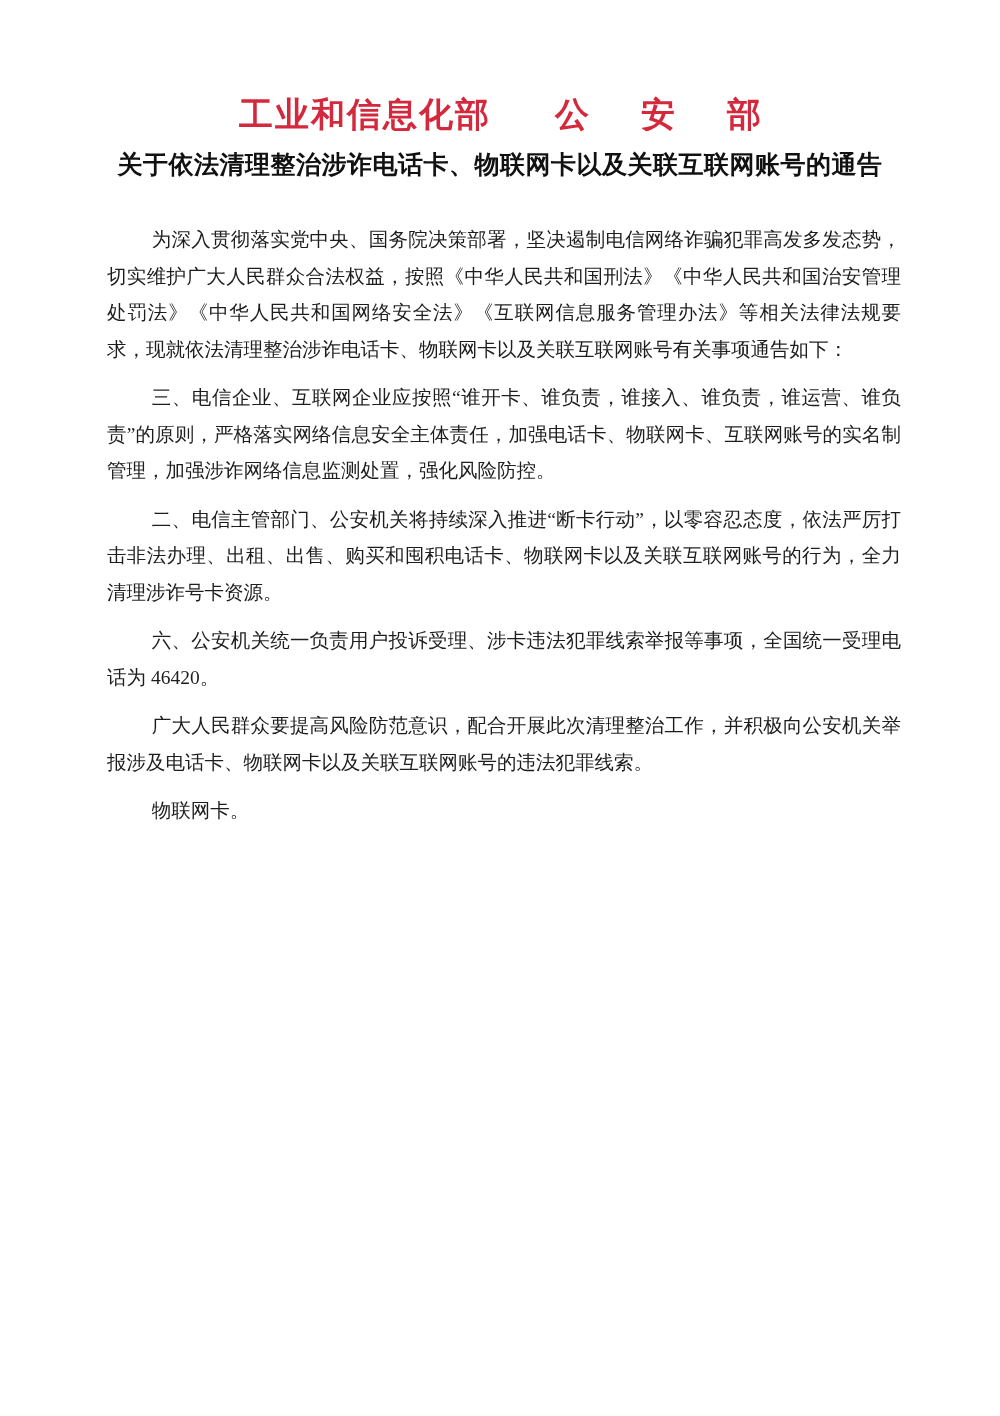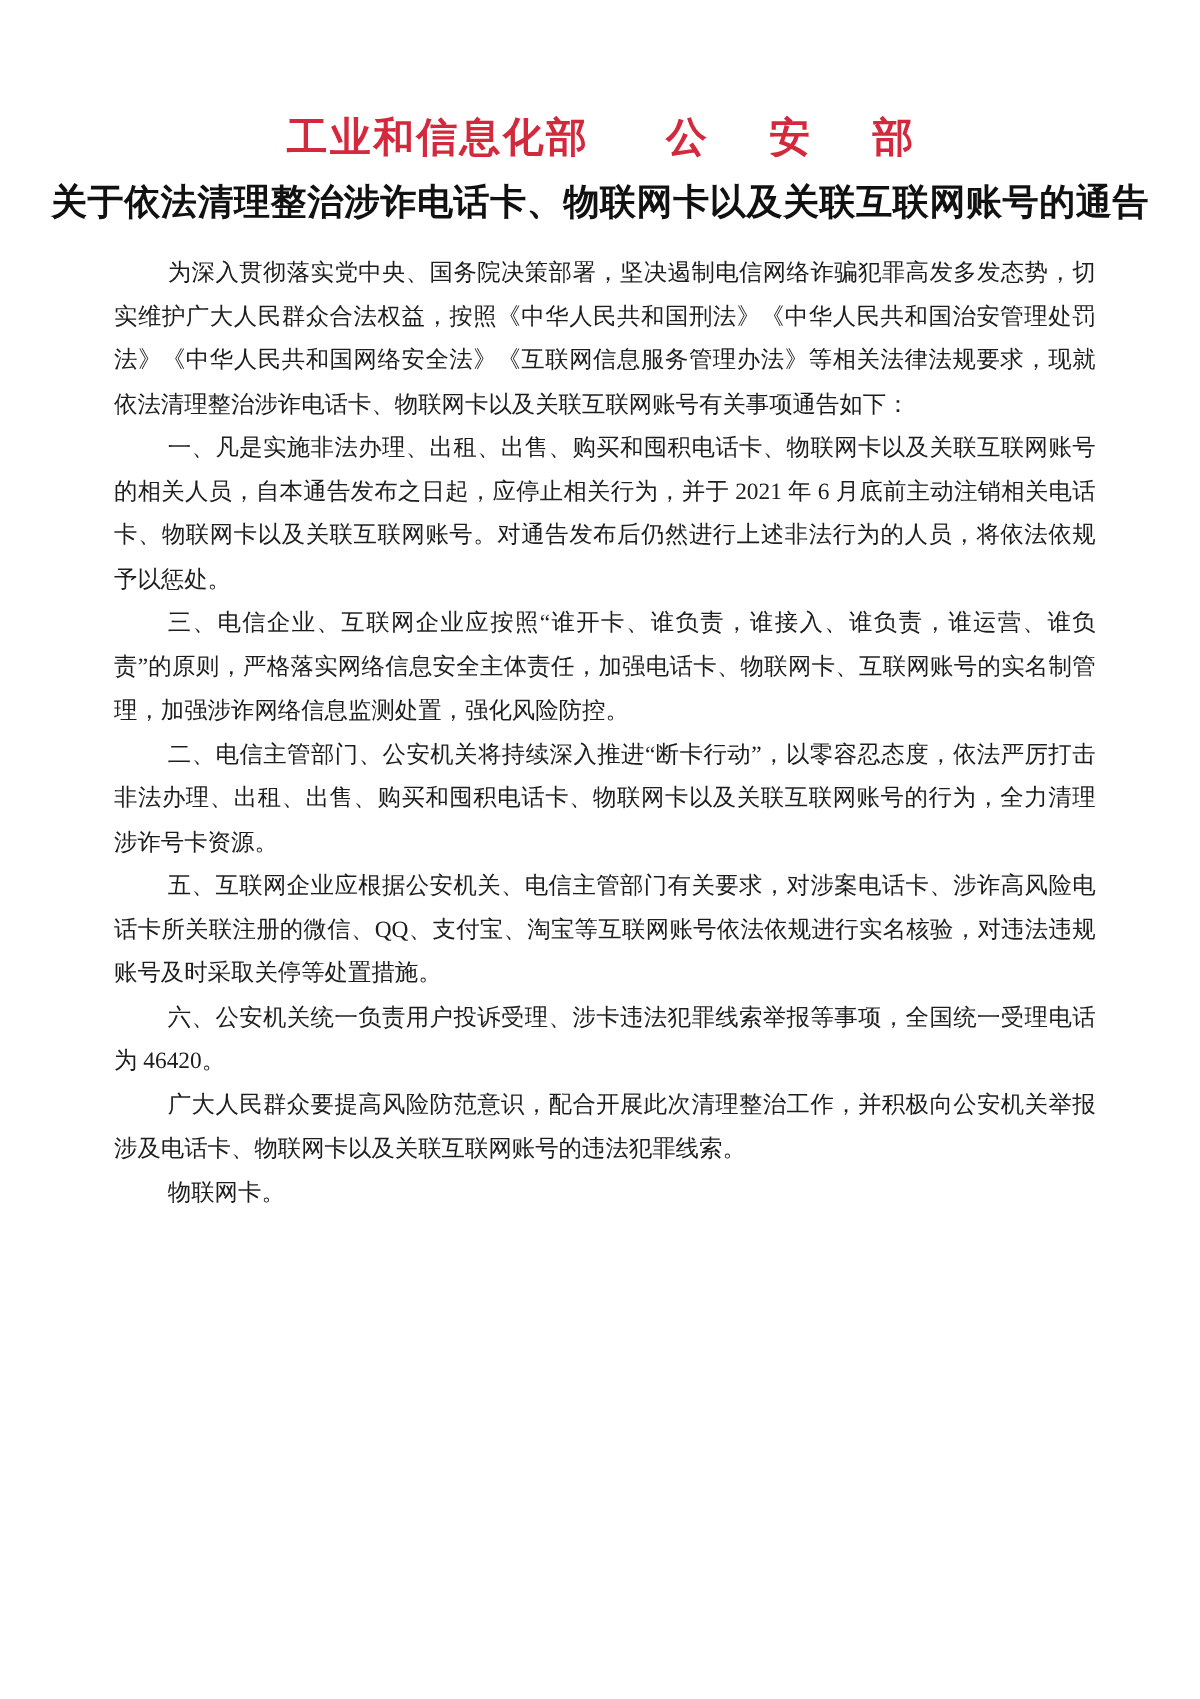--- a/index.html
+++ b/index.html
@@ -34,37 +34,37 @@
     letter-spacing: 52px;
     margin-right: -52px;
   }
   .title {
     position: absolute;
     top: 148px;
     left: 0;
     width: 100%;
     margin: 0;
     text-align: center;
-    font-size: 30px;
+    font-size: 25px;
     font-weight: bold;
     color: #111111;
     letter-spacing: 0.5px;
   }
   .body-text {
     position: absolute;
     left: 95px;
     top: 210px;
     width: 818px;
     font-size: 19.5px;
     line-height: 36.5px;
     color: var(--ink);
     text-align: justify;
   }
   .body-text p {
-    margin: 0;
+    margin: 12px;
     text-indent: 2.3em;
   }
   .seal {
     position: absolute;
     width: 160px;
     height: 170px;
   }
   .seal-miit { left: 316px; top: 1106px; }
   .seal-mps  { left: 525px; top: 1106px; }
   .seal-ring { stroke: var(--seal-red); fill: none; }
@@ -94,24 +94,22 @@
 
   <div class="header">
     <span>工业和信息化部</span>
     <span class="mps">公安部</span>
   </div>
 
   <h1 class="title">关于依法清理整治涉诈电话卡、物联网卡以及关联互联网账号的通告</h1>
 
   <div class="body-text">
     <p>为深入贯彻落实党中央、国务院决策部署，坚决遏制电信网络诈骗犯罪高发多发态势，切实维护广大人民群众合法权益，按照《中华人民共和国刑法》《中华人民共和国治安管理处罚法》《中华人民共和国网络安全法》《互联网信息服务管理办法》等相关法律法规要求，现就依法清理整治涉诈电话卡、物联网卡以及关联互联网账号有关事项通告如下：</p>
-    <p>一、凡是实施非法办理、出租、出售、购买和囤积电话卡、物联网卡以及关联互联网账号的相关人员，自本通告发布之日起，应停止相关行为，并于 2021 年 6 月底前主动注销相关电话卡、物联网卡以及关联互联网账号。对通告发布后仍然进行上述非法行为的人员，将依法依规予以惩处。</p>
     <p>三、电信企业、互联网企业应按照“谁开卡、谁负责，谁接入、谁负责，谁运营、谁负责”的原则，严格落实网络信息安全主体责任，加强电话卡、物联网卡、互联网账号的实名制管理，加强涉诈网络信息监测处置，强化风险防控。</p>
     <p>二、电信主管部门、公安机关将持续深入推进“断卡行动”，以零容忍态度，依法严厉打击非法办理、出租、出售、购买和囤积电话卡、物联网卡以及关联互联网账号的行为，全力清理涉诈号卡资源。</p>
-    <p>五、互联网企业应根据公安机关、电信主管部门有关要求，对涉案电话卡、涉诈高风险电话卡所关联注册的微信、QQ、支付宝、淘宝等互联网账号依法依规进行实名核验，对违法违规账号及时采取关停等处置措施。</p>
     <p>六、公安机关统一负责用户投诉受理、涉卡违法犯罪线索举报等事项，全国统一受理电话为 46420。</p>
     <p>广大人民群众要提高风险防范意识，配合开展此次清理整治工作，并积极向公安机关举报涉及电话卡、物联网卡以及关联互联网账号的违法犯罪线索。</p>
     <p>物联网卡。</p>
   </div>
 
   <svg class="seal seal-miit" viewBox="0 0 160 170">
     <defs>
       <path id="star" d="M0,-1 L0.224,-0.309 L0.951,-0.309 L0.363,0.118 L0.588,0.809 L0,0.382 L-0.588,0.809 L-0.363,0.118 L-0.951,-0.309 L-0.224,-0.309 Z"></path>
       <path id="arc-left" d="M 26.5 104.9 A 59 59 0 1 1 133.5 104.9" fill="none"></path>
     </defs>

